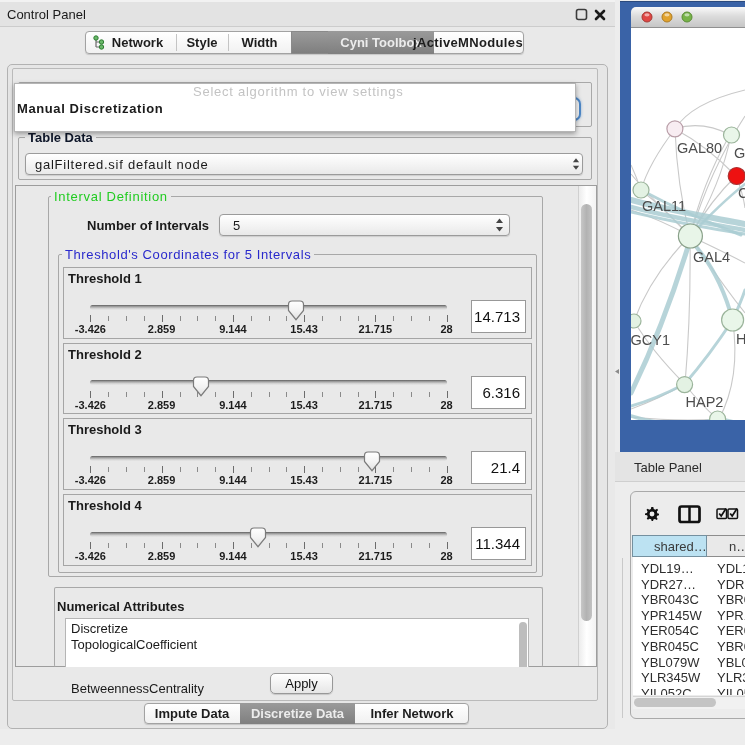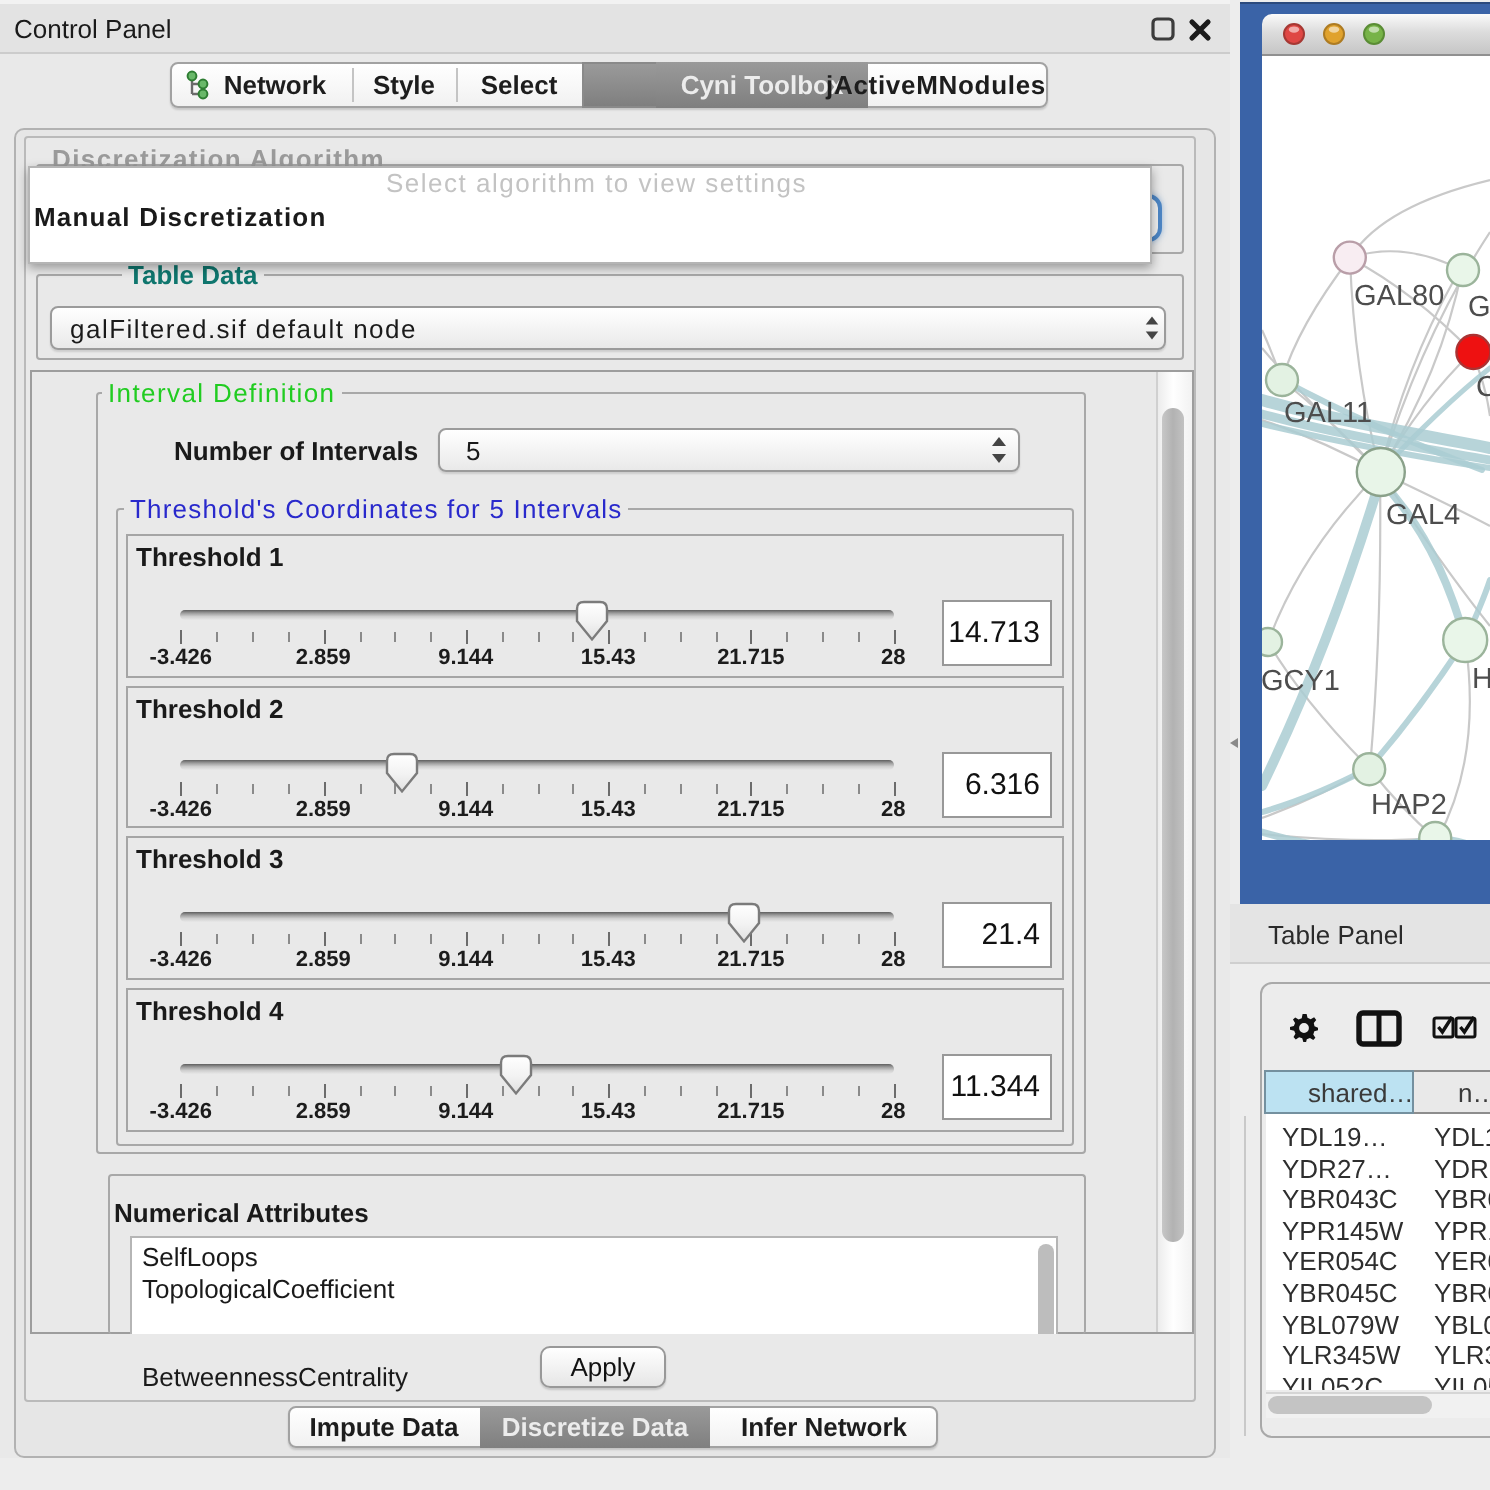--- a/index.html
+++ b/index.html
@@ -33,38 +33,37 @@
 <div class="abs" style="left:0;top:0;width:615px;height:27px;background:#e3e3e3;border-top:2px solid #f2f2f2;border-bottom:1px solid #cccccc;"></div>
 <div class="lab" style="left:7px;top:7px;font-size:13px;">Control Panel</div>
 <svg class="abs" style="left:575px;top:8px;" width="34" height="14" viewBox="0 0 34 14">
       <rect x="1.5" y="1.5" width="10" height="10" rx="2" fill="none" stroke="#3c3c3c" stroke-width="1.6"></rect>
       <path d="M21 3 L29 11 M29 3 L21 11" stroke="#1a1a1a" stroke-width="2.6" stroke-linecap="round"></path>
     </svg>
 <div class="seg" style="left:85px;top:31px;width:439px;height:23px;"></div>
 <div class="abs segsel" style="left:291px;top:31px;width:106px;height:23px;border:1px solid #8a8a8a;"></div>
 <div class="segitem" style="left:85px;top:31px;width:91px;height:23px;padding-left:14px;border-radius:0;">Network</div>
 <div class="segitem" style="left:176px;top:31px;width:52px;height:23px;border-radius:0;">Style</div>
-<div class="segitem" style="left:228px;top:31px;width:63px;height:23px;border-radius:0;">Select</div>
+<div class="segitem" style="left:228px;top:31px;width:63px;height:23px;border-radius:0;">Width</div>
 <div class="segitem segsel" style="left:291px;top:31px;width:106px;height:23px;border-radius:0;margin-left:37px;">Cyni Toolbox</div>
 <div class="segitem" style="left:397px;top:31px;width:142px;height:23px;letter-spacing:0.35px;border-radius:0;">jActiveMNodules</div>
 <div class="segdiv" style="left:176px;top:34px;height:17px;"></div>
 <div class="segdiv" style="left:228px;top:34px;height:17px;"></div>
 <svg class="abs" style="left:92px;top:35px;" width="16" height="15" viewBox="0 0 16 15">
       <path d="M4 3 L4 12 M4 7 L9 7 M4 12 L9 12" stroke="#6b6b6b" stroke-width="1.2" fill="none"></path>
       <circle cx="4" cy="3" r="2.2" fill="#69b869" stroke="#2e7d32" stroke-width="1"></circle>
       <circle cx="9.5" cy="7" r="2.2" fill="#69b869" stroke="#2e7d32" stroke-width="1"></circle>
       <circle cx="9.5" cy="12" r="2.2" fill="#69b869" stroke="#2e7d32" stroke-width="1"></circle>
     </svg>
 <div class="abs" style="left:7px;top:64px;width:601px;height:665px;background:#e6e6e6;border:1px solid #b2b2b2;border-radius:5px;"></div>
 <div class="abs" style="left:12px;top:68px;width:586px;height:633px;background:#e9e9e9;border:1px solid #bababa;border-radius:2px;"></div>
 <div class="grp" style="left:18px;top:82px;width:574px;height:45px;"></div>
-<div class="grplab b" style="left:23px;top:72px;font-size:13px;letter-spacing:0.7px;color:#9a9a9a;background:transparent;">Discretization Algorithm</div>
 <div class="abs" style="left:22px;top:97px;width:559px;height:24px;border:2.5px solid #4d86c5;border-radius:7px;background:#f1f1f1;box-shadow:0 0 3px rgba(77,134,197,0.55);"></div>
 <div class="grp" style="left:18px;top:137px;width:574px;height:43px;"></div>
-<div class="grplab b" style="left:25px;top:130px;font-size:13px;color:#0f766e;margin-left:36px;">Table Data</div>
+<div class="grplab b" style="left:25px;top:130px;font-size:13px;color:#0f172a;">Table Data</div>
 <div class="combo" style="left:25px;top:153px;width:558px;height:22px;"></div>
 <div class="combotext" style="left:35px;top:157px;letter-spacing:0.75px;">galFiltered.sif default node</div>
 <svg class="abs" style="left:572px;top:157px;" width="8" height="14" viewBox="0 0 9 14">
       <path d="M4.5 0.5 L8 5 L1 5 Z" fill="#444"></path>
       <path d="M4.5 13.5 L8 9 L1 9 Z" fill="#444"></path>
     </svg>
 <div class="abs" style="left:15px;top:185px;width:582px;height:482px;background:#e9e9e9;border:1px solid #9d9d9d;"></div>
 <div class="abs" style="left:578px;top:186px;width:18px;height:480px;background:linear-gradient(90deg,#ececec,#ffffff 45%,#f2f2f2);border-left:1px solid #d0d0d0;"></div>
 <div class="abs" style="left:581px;top:204px;width:11px;height:417px;border-radius:6px;background:linear-gradient(90deg,#c7c7c7,#b2b2b2 50%,#c2c2c2);"></div>
 <div class="grp" style="left:48px;top:196px;width:495px;height:381px;"></div>
@@ -238,21 +237,21 @@
           <stop offset="0.55" stop-color="#f2f2f2"></stop>
           <stop offset="1" stop-color="#e0e0e0"></stop>
         </linearGradient>
       </defs>
       <path d="M 1.5,4.5 Q 1.5,1 5,1 L 13,1 Q 16.5,1 16.5,4.5 L 16.5,10.5 L 9,19.7 L 1.5,10.5 Z" fill="url(#thg)" stroke="#7b7b7b" stroke-width="1.2"></path>
     </svg>
 <div class="vfield" style="left:471px;top:527.1px;width:55px;height:33px;line-height:31px;">11.344</div>
 <div class="grp" style="left:54px;top:587px;width:489px;height:80px;border-bottom:none;"></div>
 <div class="lab b" style="left:57px;top:599px;font-size:13px;">Numerical Attributes</div>
 <div class="abs" style="left:65px;top:618px;width:464px;height:49px;background:#ffffff;border:1px solid #b5b5b5;border-bottom:none;"></div>
-<div class="lab" style="left:71px;top:621px;font-size:13px;">SelfLoops</div>
+<div class="lab" style="left:71px;top:621px;font-size:13px;">Discretize</div>
 <div class="lab" style="left:71px;top:637px;font-size:13px;">TopologicalCoefficient</div>
 <div class="lab" style="left:71px;top:681px;font-size:13px;">BetweennessCentrality</div>
 <div class="abs" style="left:519px;top:622px;width:8px;height:45px;border-radius:4px 4px 0 0;background:#bdbdbd;"></div>
 <div class="abs" style="left:270px;top:673px;width:63px;height:21px;border:1px solid #989898;border-radius:5px;background:linear-gradient(180deg,#ffffff,#f0f0f0 60%,#e6e6e6);box-shadow:0 1px 1px rgba(0,0,0,0.15);text-align:center;font-size:13px;line-height:19px;color:#111;">Apply</div>
 <div class="seg" style="left:144px;top:703px;width:325px;height:21px;"></div>
 <div class="abs segsel" style="left:240px;top:703px;width:115px;height:21px;border:1px solid #8a8a8a;"></div>
 <div class="segitem" style="left:144px;top:703px;width:96px;height:21px;border-radius:0;">Impute Data</div>
 <div class="segitem segsel" style="left:240px;top:703px;width:115px;height:21px;border-radius:0;">Discretize Data</div>
 <div class="segitem" style="left:355px;top:703px;width:114px;height:21px;border-radius:0;">Infer Network</div>
 <div class="abs" style="left:14px;top:83px;width:562px;height:49px;background:#ffffff;border:1px solid #b5b5b5;box-shadow:0 2px 5px rgba(0,0,0,0.35);"></div>

